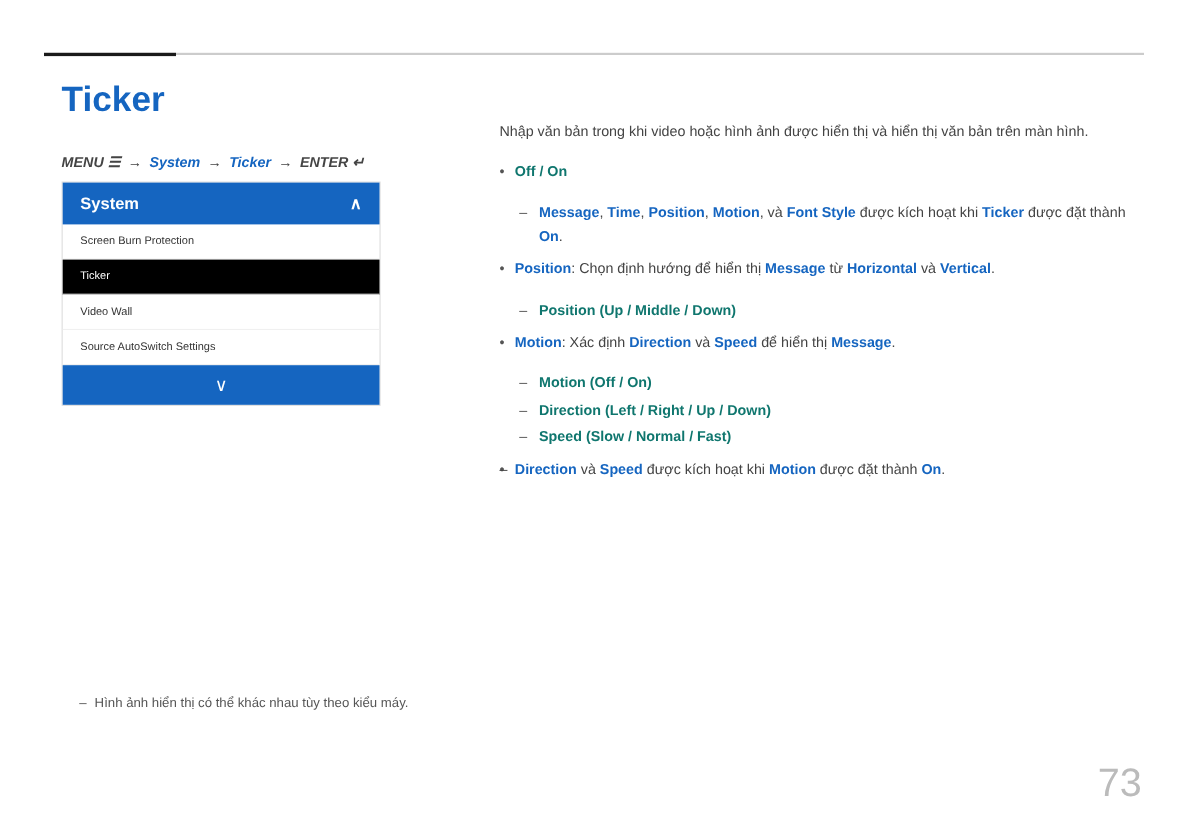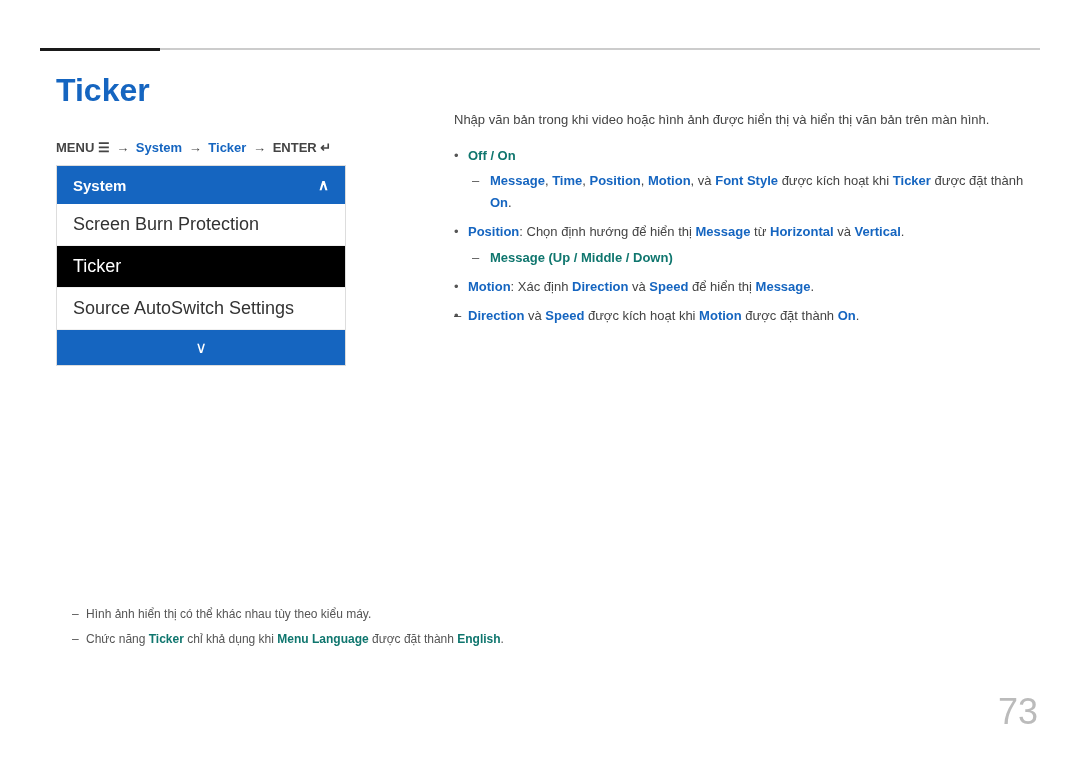--- a/index.html
+++ b/index.html
@@ -38,20 +38,21 @@
       font-weight: 700;
       color: #1565C0;
     }
 
     .menu-path {
       position: absolute;
       top: 140px;
       left: 56px;
       font-size: 13px;
       color: #444;
+      font-style: italic;
     }
     .menu-path .bold { font-weight: 700; }
     .menu-path .blue { color: #1565C0; font-weight: 700; }
     .menu-path .arrow { margin: 0 3px; }
 
     .sidebar {
       position: absolute;
       top: 165px;
       left: 56px;
       width: 290px;
@@ -63,21 +64,21 @@
       color: #fff;
       padding: 10px 16px;
       font-size: 15px;
       font-weight: 600;
       display: flex;
       justify-content: space-between;
       align-items: center;
     }
     .sidebar-item {
       padding: 10px 16px;
-      font-size: 18px;
+      font-size: 10px;
       color: #333;
       cursor: pointer;
       border-bottom: 1px solid #f0f0f0;
     }
     .sidebar-item.selected {
       background: #000;
       color: #fff;
     }
     .sidebar-footer {
       background: #1565C0;
@@ -113,21 +114,21 @@
       position: relative;
       line-height: 1.65;
     }
     .content ul > li::before {
       content: '•';
       position: absolute;
       left: 0;
       color: #555;
     }
     .content ul ul {
-      margin-top: 4px;
+      margin-top: 16px;
       margin-left: 4px;
     }
     .content ul ul > li {
       padding-left: 18px;
       margin-bottom: 3px;
     }
     .content ul ul > li::before {
       content: '–';
       position: absolute;
       left: 0;
@@ -181,20 +182,23 @@
     <span>System</span>
     <span>∧</span>
   </div>
   <div class="sidebar-item">
     <span>Screen Burn Protection</span>
   </div>
   <div class="sidebar-item selected">
     <span>Ticker</span>
   </div>
   <div class="sidebar-item">
+    <span>Video Wall</span>
+  </div>
+  <div class="sidebar-item">
     <span>Source AutoSwitch Settings</span>
   </div>
   <div class="sidebar-footer">
     <span>∨</span>
   </div>
 </div>
 
 <div class="content">
   <p class="intro-text">Nhập văn bản trong khi video hoặc hình ảnh được hiển thị và hiển thị văn bản trên màn hình.</p>
 
@@ -207,35 +211,39 @@
           <span class="key-blue">Message</span><span>, </span><span class="key-blue">Time</span><span>, </span><span class="key-blue">Position</span><span>, </span><span class="key-blue">Motion</span><span>, và </span><span class="key-blue">Font Style</span><span> được kích hoạt khi </span><span class="key-blue">Ticker</span><span> được đặt thành </span><span class="key-blue">On</span><span>.</span>
         </li>
       </ul>
     </li>
 
 
 
     <li>
       <span class="key-blue">Position</span><span>: Chọn định hướng để hiển thị </span><span class="key-blue">Message</span><span> từ </span><span class="key-blue">Horizontal</span><span> và </span><span class="key-blue">Vertical</span><span>.</span>
       <ul>
-        <li><span class="key-orange">Message (Up / Middle / Down)</span></li>
+        <li><span class="key-orange">Position (Up / Middle / Down)</span></li>
       </ul>
     </li>
 
     <li>
       <span class="key-blue">Motion</span><span>: Xác định </span><span class="key-blue">Direction</span><span> và </span><span class="key-blue">Speed</span><span> để hiển thị </span><span class="key-blue">Message</span><span>.</span>
+      <ul>
+        <li><span class="key-orange">Motion (Off / On)</span></li>
+        <li><span class="key-orange">Direction (Left / Right / Up / Down)</span></li>
+        <li><span class="key-orange">Speed (Slow / Normal / Fast)</span></li>
+      </ul>
     </li>
 
     <li style="list-style:none; padding-left:14px; position:relative; margin-bottom:8px;">
       <span style="position:absolute;left:0;">–</span>
       <span class="key-blue">Direction</span><span> và </span><span class="key-blue">Speed</span><span> được kích hoạt khi </span><span class="key-blue">Motion</span><span> được đặt thành </span><span class="key-blue">On</span><span>.</span>
     </li>
 
 
   </ul>
 </div>
 
 <div class="note-section">
   <p>Hình ảnh hiển thị có thể khác nhau tùy theo kiểu máy.</p>
-  <p>Chức năng <span class="key-orange">Ticker</span> chỉ khả dụng khi <span class="key-orange">Menu Language</span> được đặt thành <span class="key-orange">English</span>.</p>
 </div>
 
 <div class="page-number">73</div>
 
 </body></html>

